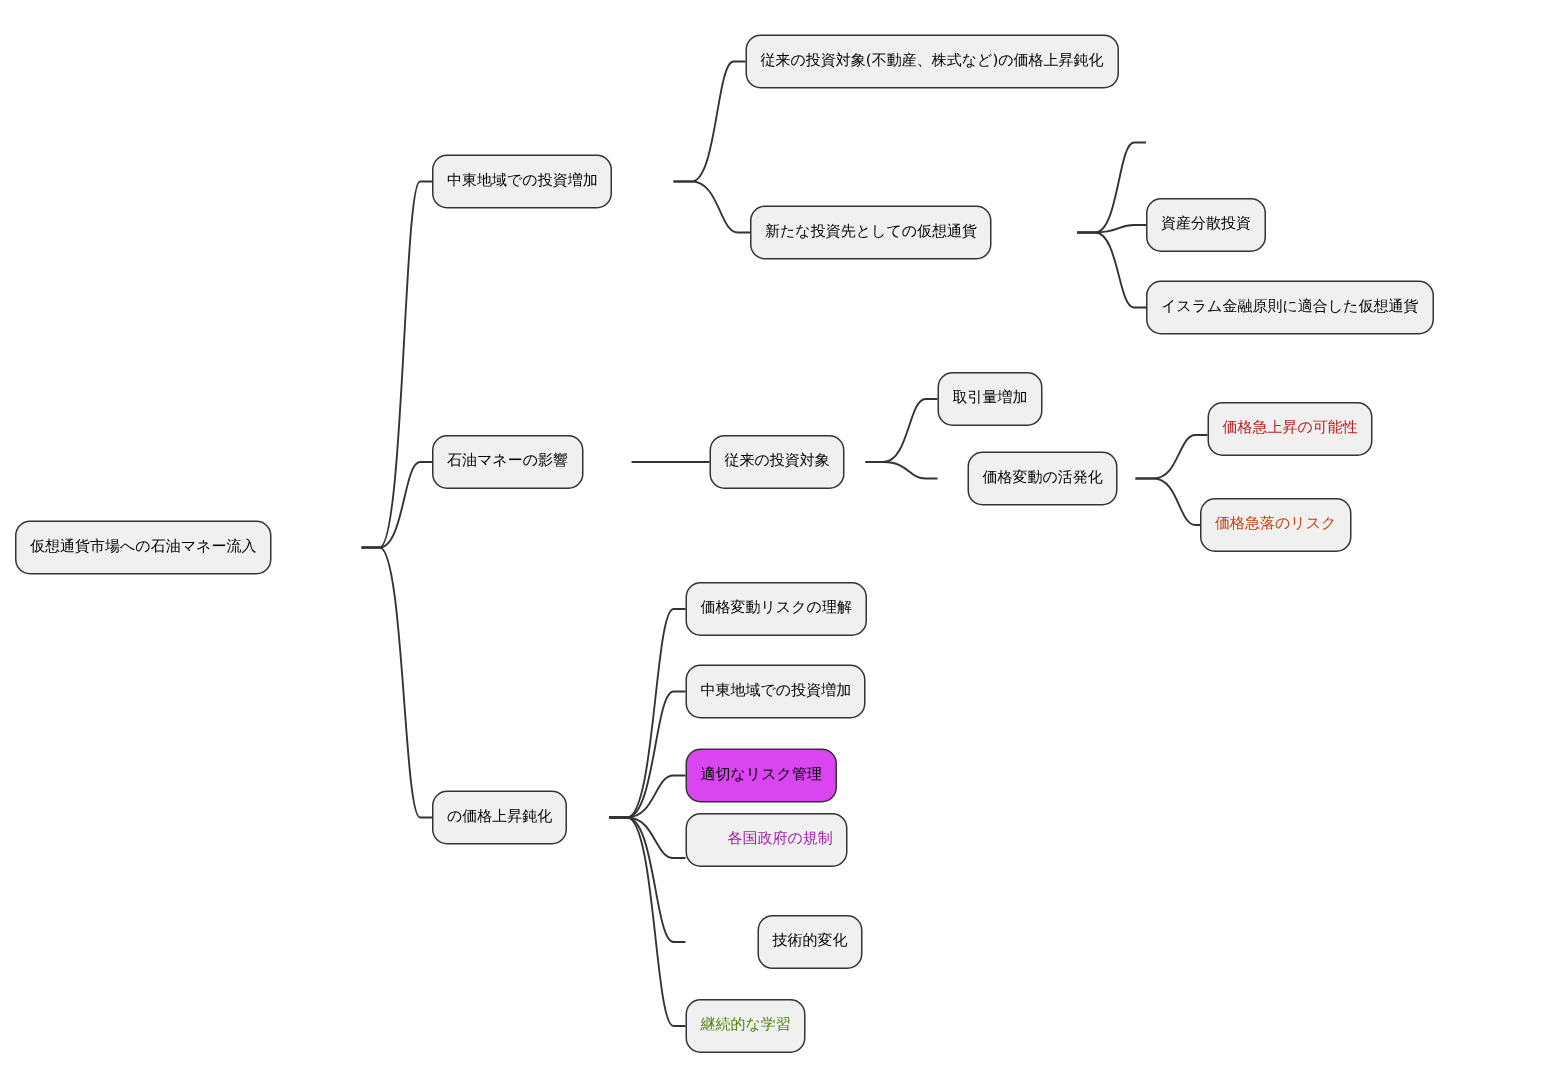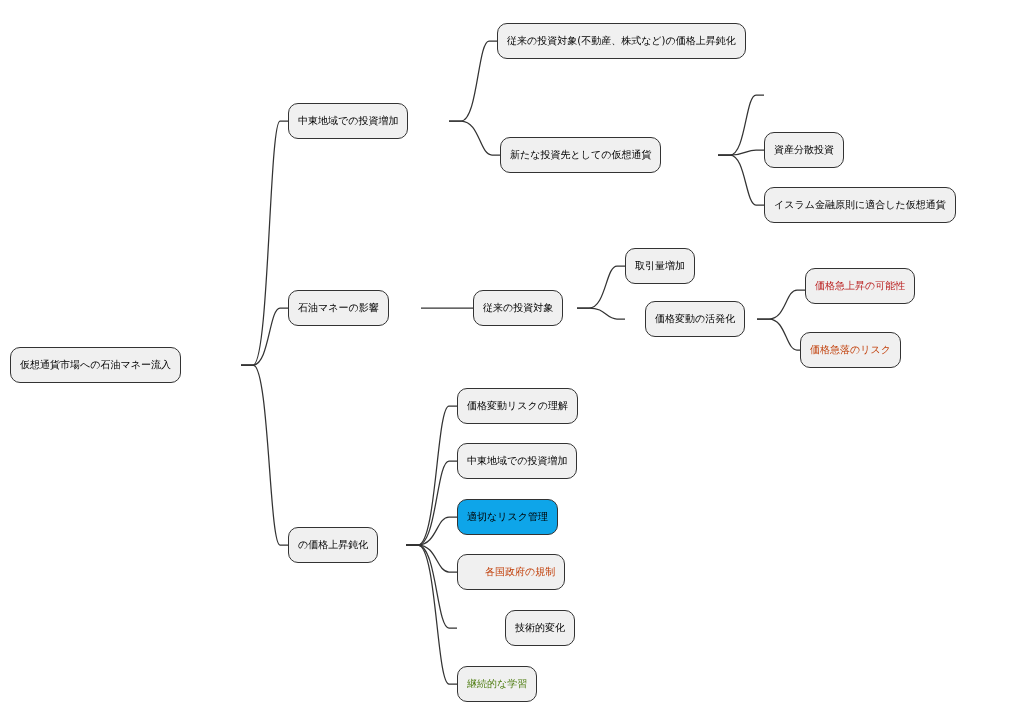--- a/index.html
+++ b/index.html
@@ -70,17 +70,17 @@
     <div class="node" style="left: 764px; top: 205px; background: rgb(240, 240, 240); border-color: rgb(51, 51, 51); color: rgb(0, 0, 0);">イスラム金融原則に適合した仮想通貨</div>
     <div class="node" style="left: 288px; top: 308px; background: rgb(240, 240, 240); border-color: rgb(51, 51, 51); color: #000000;">石油マネーの影響</div>
     <div class="node" style="left: 473px; top: 308px; background: rgb(240, 240, 240); border-color: rgb(51, 51, 51); color: rgb(0, 0, 0);">従来の投資対象</div>
     <div class="node" style="left: 625px; top: 266px; background: rgb(240, 240, 240); border-color: rgb(51, 51, 51); color: rgb(0, 0, 0);">取引量増加</div>
     <div class="node" style="left: 625px; top: 319px; background: rgb(240, 240, 240); border-color: rgb(51, 51, 51); color: rgb(0, 0, 0); margin-left: 20px;">価格変動の活発化</div>
     <div class="node" style="left: 805px; top: 286px; background: rgb(240, 240, 240); border-color: rgb(51, 51, 51); color: #b91c1c;">価格急上昇の可能性</div>
     <div class="node" style="left: 800px; top: 350px; background: rgb(240, 240, 240); border-color: rgb(51, 51, 51); color: #c2410c;">価格急落のリスク</div>
     <div class="node" style="left: 288px; top: 545px; background: rgb(240, 240, 240); border-color: rgb(51, 51, 51); color: rgb(0, 0, 0);">の価格上昇鈍化</div>
     <div class="node" style="left: 457px; top: 406px; background: rgb(240, 240, 240); border-color: rgb(51, 51, 51); color: rgb(0, 0, 0);">価格変動リスクの理解</div>
     <div class="node" style="left: 457px; top: 461px; background: rgb(240, 240, 240); border-color: rgb(51, 51, 51); color: rgb(0, 0, 0);">中東地域での投資増加</div>
-    <div class="node" style="left: 457px; top: 517px; background: #0ea5e9; border-color: rgb(51, 51, 51); color: rgb(0, 0, 0);">適切なリスク管理</div>
-    <div class="node" style="left: 457px; top: 572px; background: rgb(240, 240, 240); border-color: rgb(51, 51, 51); color: #c2410c; padding-left: 27px;">各国政府の規制</div>
+    <div class="node" style="left: 457px; top: 517px; background: #d946ef; border-color: rgb(51, 51, 51); color: rgb(0, 0, 0);">適切なリスク管理</div>
+    <div class="node" style="left: 457px; top: 560px; background: rgb(240, 240, 240); border-color: rgb(51, 51, 51); color: #a21caf; padding-left: 27px;">各国政府の規制</div>
     <div class="node" style="left: 457px; top: 628px; background: rgb(240, 240, 240); border-color: rgb(51, 51, 51); color: rgb(0, 0, 0); margin-left: 48px;">技術的変化</div>
     <div class="node" style="left: 457px; top: 684px; background: rgb(240, 240, 240); border-color: rgb(51, 51, 51); color: #4d7c0f;">継続的な学習</div>
   </div>
 
 </body></html>

